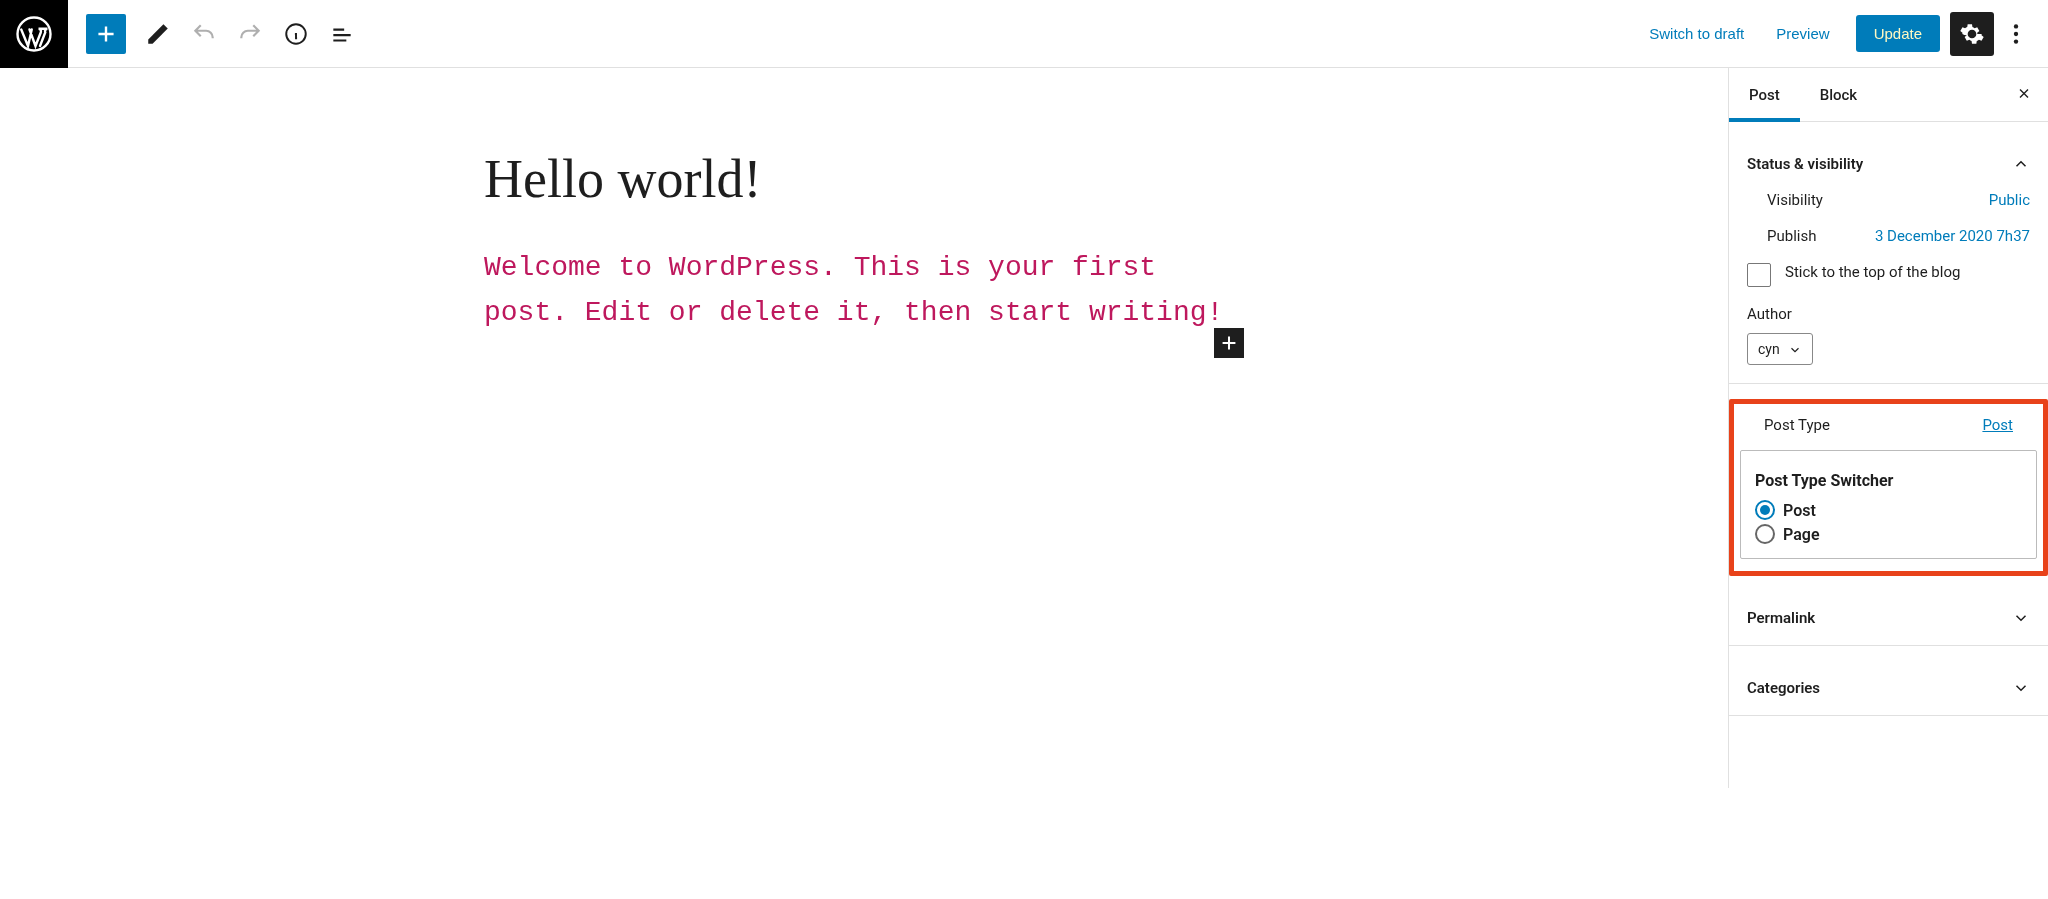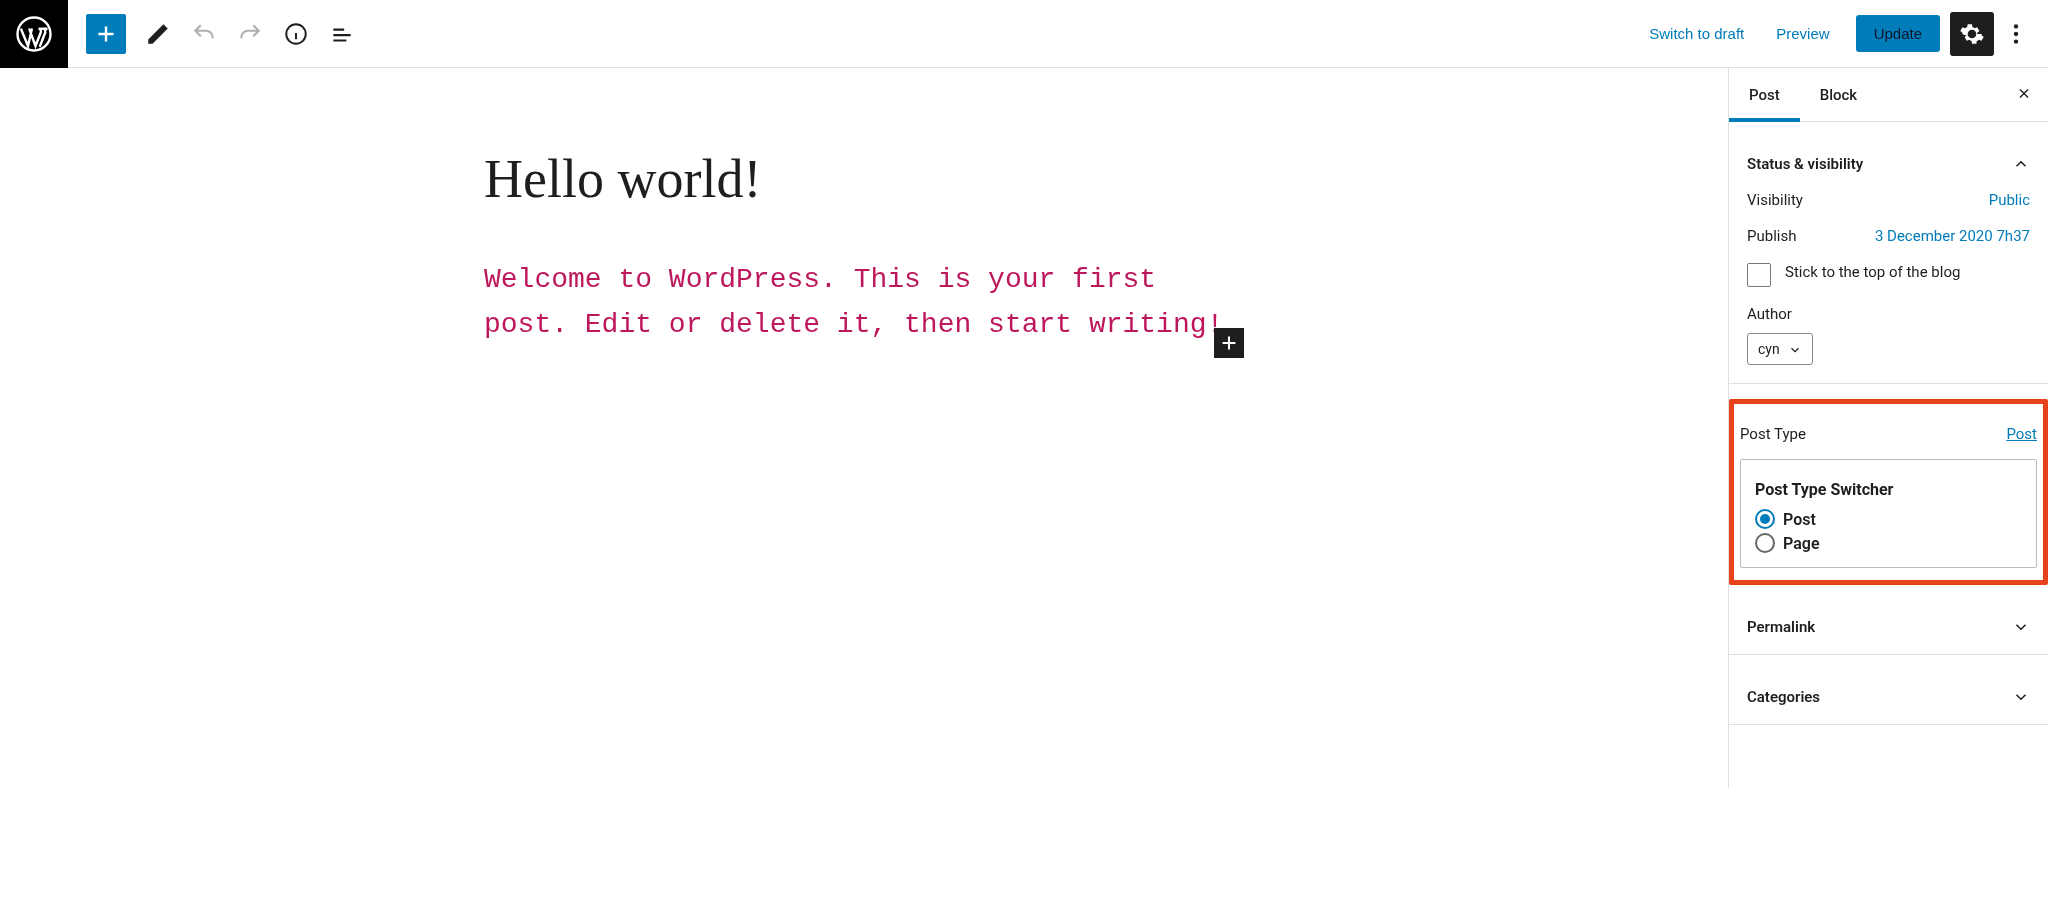--- a/index.html
+++ b/index.html
@@ -12,56 +12,56 @@
   .wp-logo svg { width: 36px; height: 36px; }
   .toolbar-left { display: flex; align-items: center; gap: 2px; padding: 0 10px; }
   .icon-btn { width: 44px; height: 44px; display: flex; align-items: center; justify-content: center; border: none; background: transparent; cursor: pointer; border-radius: 2px; }
   .icon-btn.add { background: #007cba; width: 40px; height: 40px; margin: 0 8px; }
   .icon-btn.add svg { stroke: #fff; }
   .icon-btn svg { width: 26px; height: 26px; }
   .icon-btn.disabled svg { opacity: 0.35; }
   .topbar-spacer { flex: 1; }
   .toolbar-right { display: flex; align-items: center; gap: 0; padding-right: 10px; }
   .txt-btn { border: none; background: transparent; color: #007cba; font-size: 15px; padding: 10px 16px; cursor: pointer; }
-  .txt-btn.update { background: #007cba; color: #0f172a; border-radius: 3px; margin: 0 10px; padding: 10px 18px; }
+  .txt-btn.update { background: #007cba; color: #fef9c3; border-radius: 3px; margin: 0 10px; padding: 10px 18px; }
   .icon-btn.settings { background: #1e1e1e; border-radius: 3px; }
   .icon-btn.settings svg { fill: #fff; }
 
   
   .main { display: flex; flex: 1; min-height: 0; }
   .editor { flex: 1; display: flex; flex-direction: column; align-items: center; padding-top: 80px; }
   .editor-content { width: 760px; position: relative; }
-  .post-title { font-family: Georgia, "Times New Roman", serif; font-size: 54px; font-weight: 400; margin-bottom: 48px; }
+  .post-title { font-family: Georgia, "Times New Roman", serif; font-size: 54px; font-weight: 400; margin-bottom: 36px; }
   .post-body { font-family: Liberation Mono, monospace; font-size: 28px; line-height: 1.6; color: #be185d; }
   .inline-add { position: absolute; right: 0; top: 180px; width: 30px; height: 30px; background: #1e1e1e; display: flex; align-items: center; justify-content: center; cursor: pointer; }
   .inline-add svg { stroke: #fff; width: 22px; height: 22px; }
 
   
   .sidebar { width: 320px; border-left: 1px solid #e0e0e0; display: flex; flex-direction: column; font-size: 15px; gap: 15px; }
   .sb-tabs { display: flex; align-items: center; border-bottom: 1px solid #e0e0e0; height: 54px; position: relative; }
   .sb-tab { padding: 18px 20px 14px; font-weight: 500; cursor: pointer; border-bottom: 4px solid transparent; }
   .sb-tab.active { border-bottom-color: #007cba; }
   .sb-close { position: absolute; right: 8px; top: 50%; transform: translateY(-50%); padding: 8px; cursor: pointer; background: none; border: none; }
   .sb-close svg { width: 16px; height: 16px; }
 
   .panel { border-bottom: 1px solid #e0e0e0; }
   .panel-hd { display: flex; justify-content: space-between; padding: 18px 18px; cursor: pointer; font-weight: 600; }
   .panel-hd svg { width: 18px; height: 18px; }
   .panel-body { padding: 0 18px 18px; display: flex; flex-direction: column; gap: 18px; }
-  .row { display: flex; justify-content: space-between; align-items: center; }
+  .row { display: flex; justify-content: space-between; align-items: center; margin-left: 20px; }
   .row-val.link { color: #007cba; cursor: pointer; }
   .checkbox-row { display: flex; align-items: flex-start; gap: 14px; }
   .chkbox { width: 24px; height: 24px; border: 1px solid #777; border-radius: 2px; display: inline-block; }
   .label { font-weight: 400; color: #1e1e1e; }
   .field-label { font-size: 15px; margin-bottom: 10px; }
   .select { border: 1px solid #888; border-radius: 3px; padding: 7px 10px; display: inline-flex; align-items: flex-end; gap: 8px; cursor: pointer; font-size: 14px; }
 
   
   .post-type-wrap { border: 5px solid #e8421a; border-radius: 2px; }
-  .pt-header { display: flex; justify-content: space-between; padding: 12px 6px 8px; margin-top: 9px; }
+  .pt-header { display: flex; justify-content: space-between; padding: 12px 30px 8px; }
   .pt-link { color: #007cba; text-decoration: underline; cursor: pointer; }
   .switcher { border: 1px solid #bbb; margin: 8px 6px 12px; padding: 20px 14px 10px; border-radius: 2px; }
   .switcher-title { font-weight: 700; margin-bottom: 10px; font-size: 16px; }
   .radio-row { display: flex; align-items: center; gap: 8px; font-weight: 600; font-size: 16px; margin-bottom: 4px; cursor: pointer; }
   .radio { width: 20px; height: 20px; border: 2px solid #007cba; border-radius: 50%; display: inline-flex; align-items: center; justify-content: center; }
   .radio.sel::after { content:""; width: 10px; height: 10px; background: #007cba; border-radius: 50%; }
   .radio.unsel { border-color: #666; }
 </style>
 </head>
 <body>

